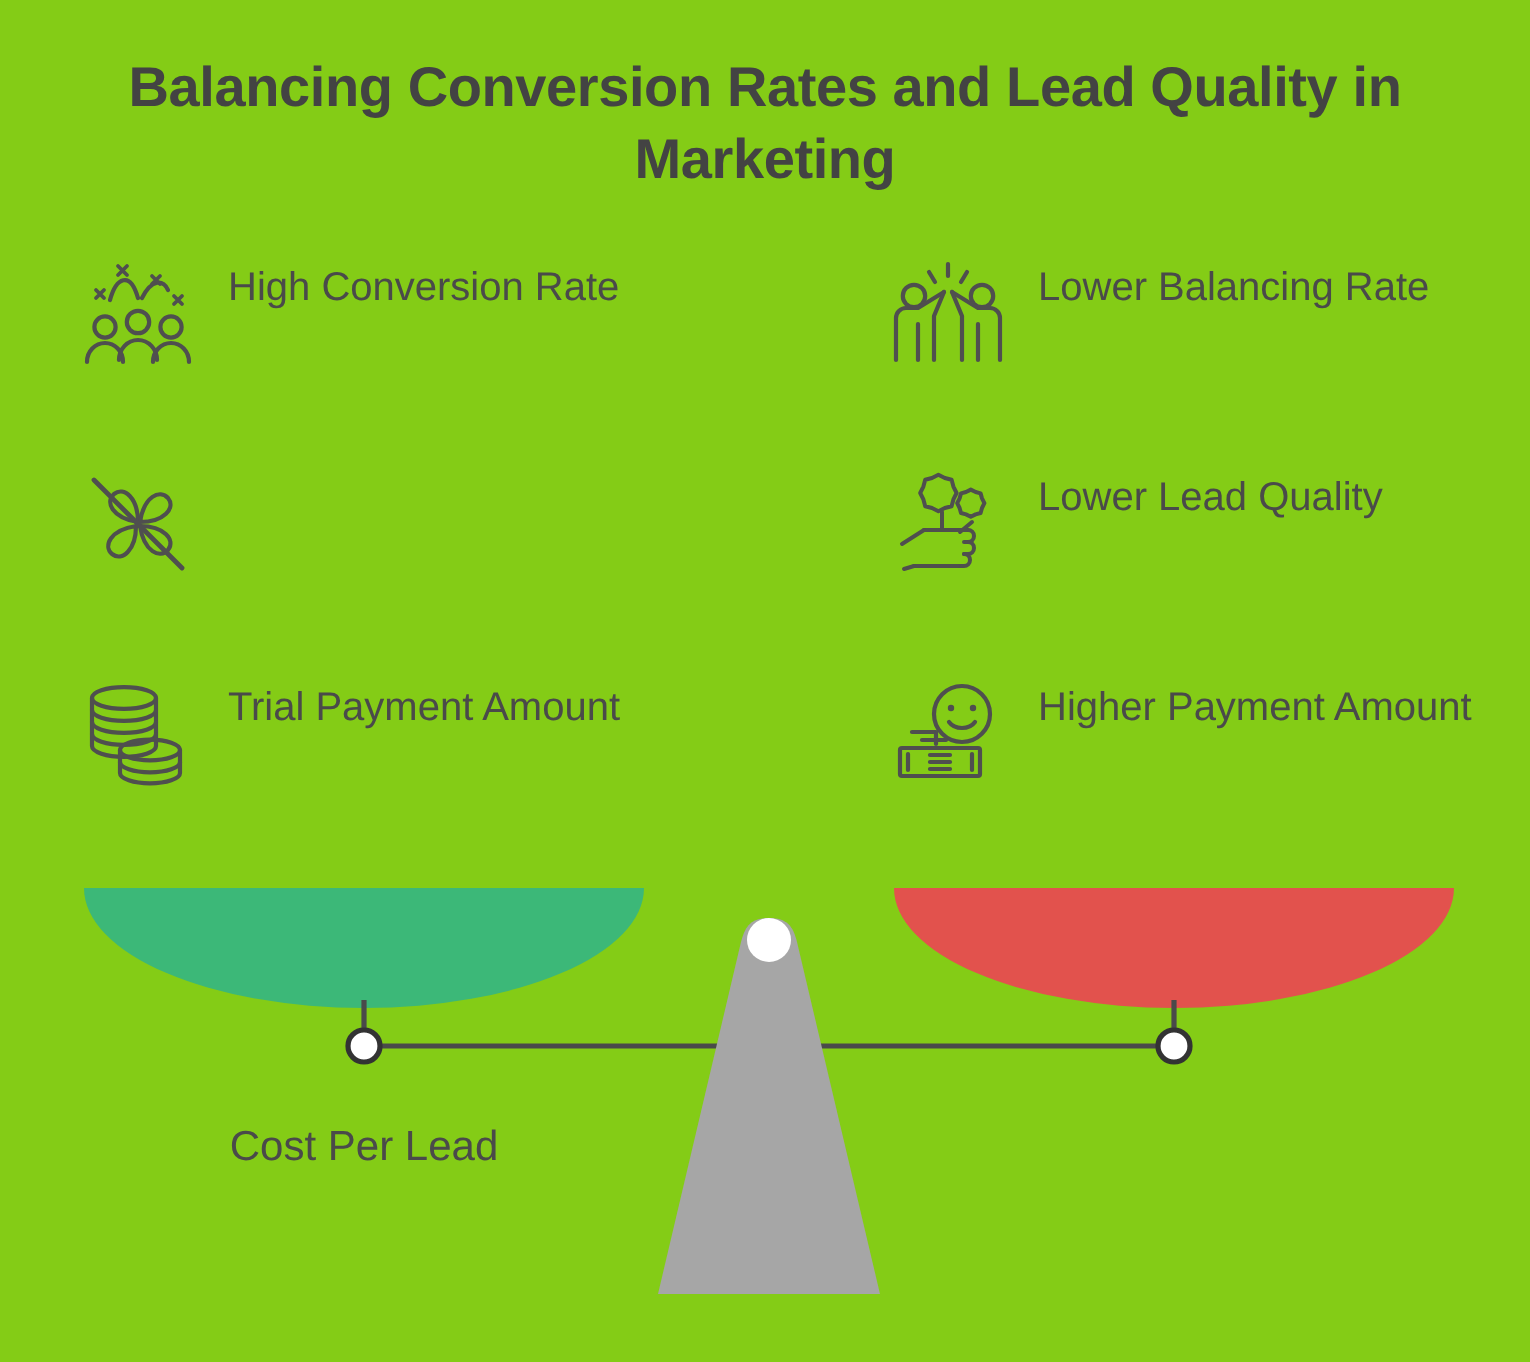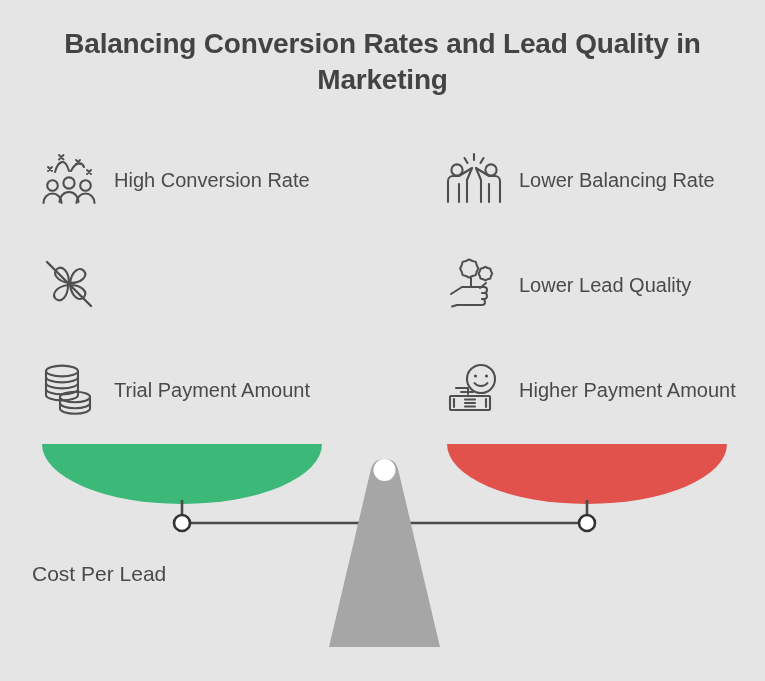--- a/index.html
+++ b/index.html
@@ -10,21 +10,21 @@
   body {
     width: 765px;
     height: 681px;
     position: relative;
     font-family: "Liberation Sans", sans-serif;
     overflow: hidden;
   }
   #infographic {
     position: absolute;
     inset: 0;
-    background: #e5e5e5;
+    background: #84cc16;
   }
 
   
   .title {
     position: absolute;
     top: 26px;
     left: 40px;
     width: 685px;
     text-align: center;
     font-size: 28px;
@@ -37,21 +37,21 @@
   
   .col {
     position: absolute;
     width: 330px;
   }
   .col-left  { left: 38px;  top: 126px; }
   .col-right { left: 443px; top: 126px; }
 
   .feature {
     display: flex;
-    align-items: center;
+    align-items: flex-start;
     height: 105px;
   }
   .feature .ico {
     flex: 0 0 auto;
     width: 62px;
     height: 62px;
     margin-right: 14px;
     display: block;
   }
   .feature .ico svg {
@@ -71,20 +71,21 @@
   
   .scale { position: absolute; left: 0; top: 430px; width: 765px; height: 251px; }
   .scale svg { display:block; width: 765px; height: 251px; }
 
   
   .caption {
     position: absolute;
     top: 562px;
     font-size: 21px;
     color: #4a4a4a;
+    text-align: center;
     width: 300px;
   }
   .caption-left  { left: 32px; }
   .caption-right { left: 437px; }
 </style>
 </head>
 <body>
 
 <div id="infographic">
 

